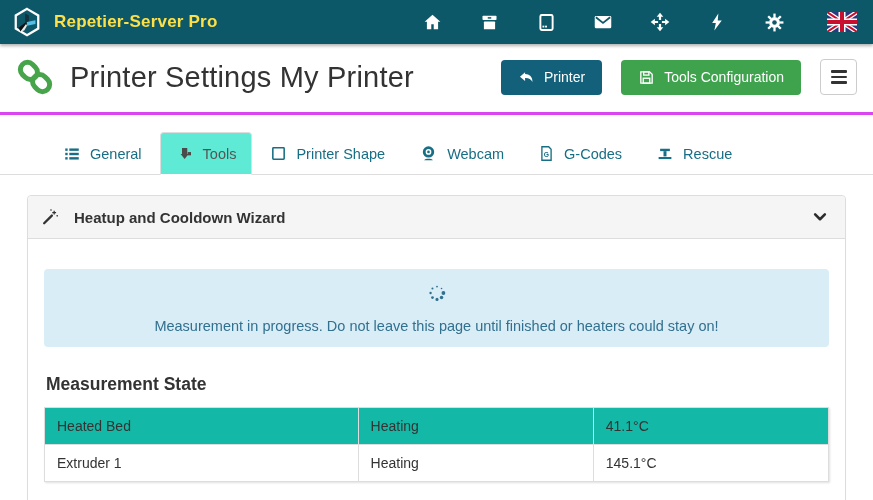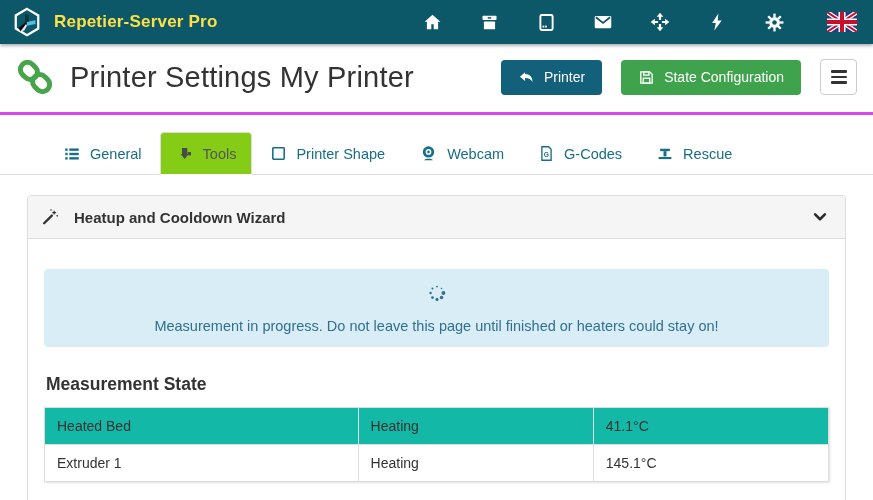--- a/index.html
+++ b/index.html
@@ -44,21 +44,21 @@
   .tabs {
     display:flex; align-items:stretch; margin-top:17px; padding-left:47px;
     border-bottom:1px solid #ddd;
   }
   .tab {
     display:flex; align-items:center; gap:9px; padding:11px 15px; margin-right:2px;
     color:#186e84; font-size:14.5px; cursor:pointer; border:1px solid transparent;
     border-radius:4px 4px 0 0; margin-bottom:-1px;
   }
   .tab.active {
-    background:#84cc16; border-color:#ddd; border-bottom-color:#fff; color:#555; cursor:default;text-align:center;
+    background:#5eead4; border-color:#ddd; border-bottom-color:#fff; color:#555; cursor:default;text-align:center;
   }
   
   .panel {
     margin:20px 27px 0; border:1px solid #ddd; border-radius:4px;
     box-shadow:0 1px 1px rgba(0,0,0,.05); background:#fff;
   }
   .panel-header {
     background:#f5f5f5; border-bottom:1px solid #ddd; border-radius:4px 4px 0 0;
     padding:11px 16px 11px 12px; display:flex; align-items:center; gap:14px; cursor:pointer;
   }
@@ -190,21 +190,21 @@
     <button class="btn btn-green">
       <span style="display:flex">
         <svg width="17" height="17" viewBox="0 0 24 24">
             <g stroke="#fff" stroke-width="1.9" fill="none">
               <path d="M4 4h12.4L20 7.6V20H4z"></path>
               <rect x="8" y="4" width="7.4" height="4.6"></rect>
               <rect x="7.4" y="13" width="9.2" height="7"></rect>
             </g>
           </svg>
       </span>
-      <span>State Configuration</span>
+      <span>Tools Configuration</span>
     </button>
     <div class="btn-menu">
       <span></span>
         <span></span>
         <span></span>
     </div>
   </div>
 </div>
 
 <div class="tabs">

